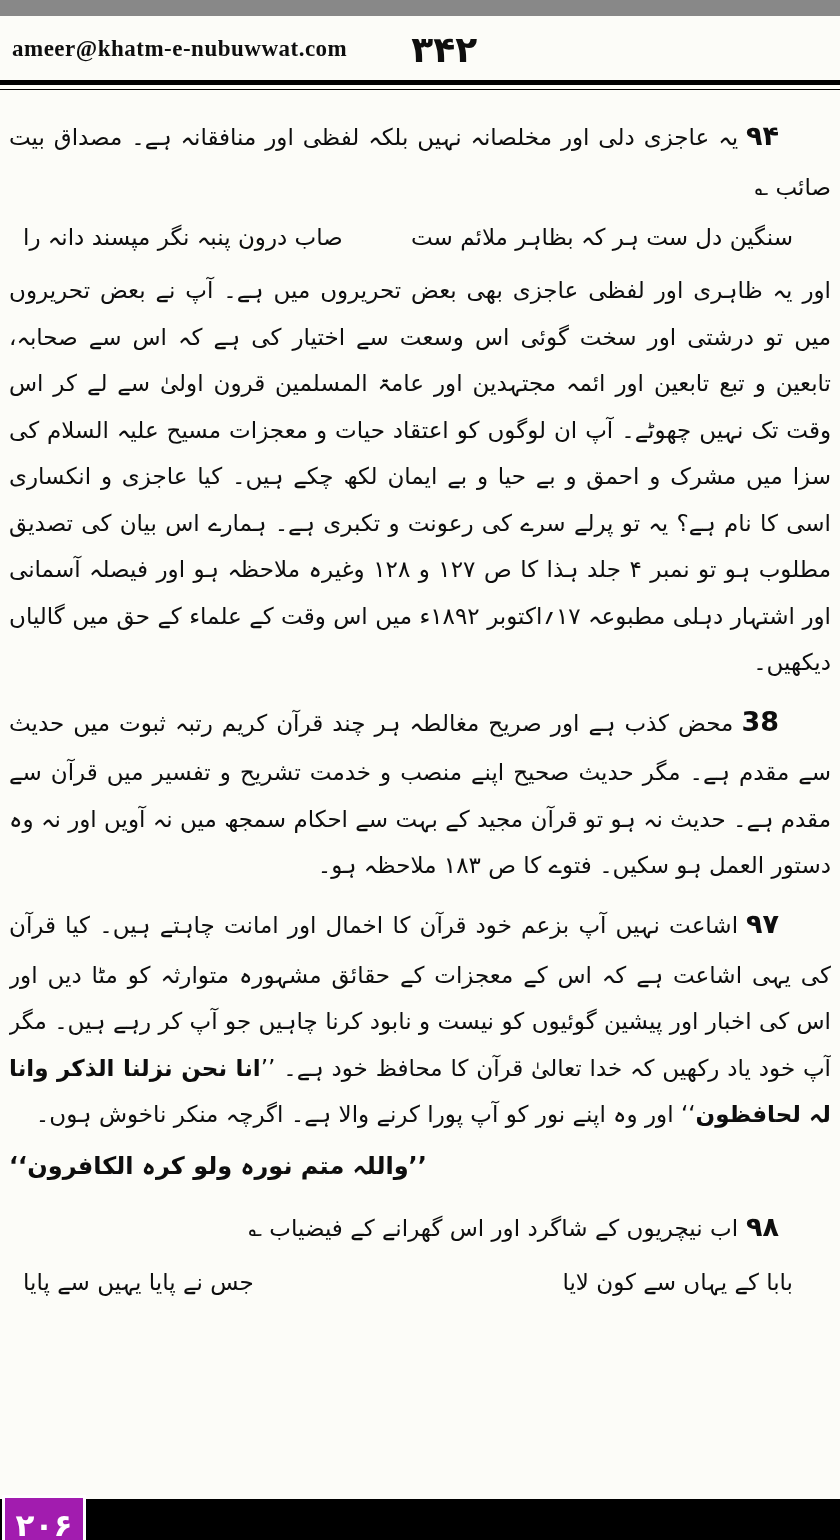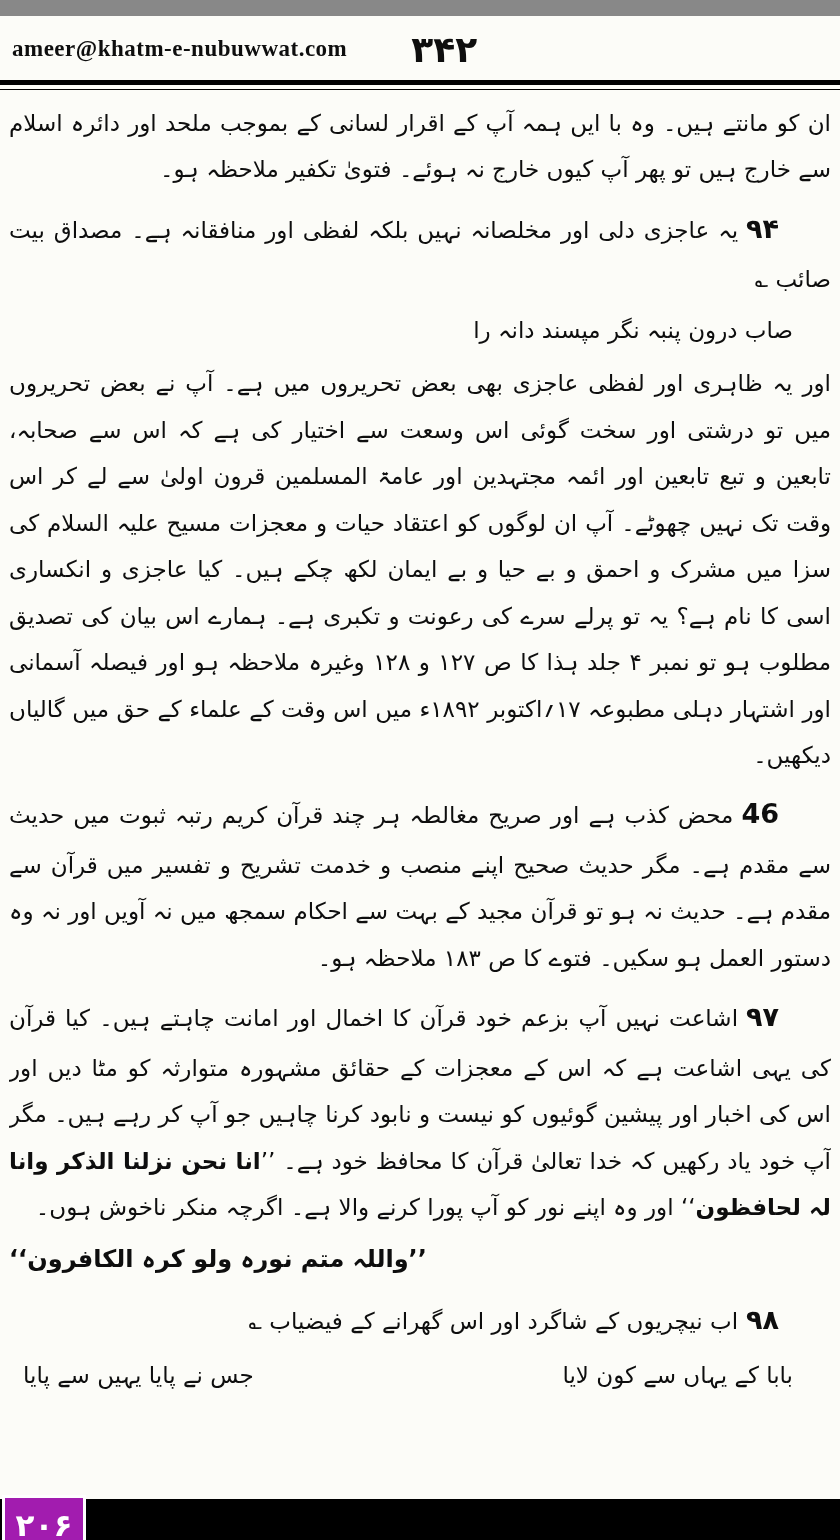--- a/index.html
+++ b/index.html
@@ -64,31 +64,31 @@
 
   <header class="topbar">
     <div class="email">ameer@khatm-e-nubuwwat.com</div>
     <div class="pagenum-top">۳۴۲</div>
   </header>
   <div class="rule-thick"></div>
   <div class="rule-thin"></div>
 
   <main class="bodytext">
 
-    <p class="para">ان کو مانتے ہیں۔ وہ با ایں ہمہ آپ کے اقرار لسانی کے بموجب ملحد اور دائرہ اسلام سے خارج ہیں تو پھر آپ کیوں خارج نہ ہوئے۔ فتویٰ تکفیر ملاحظہ ہو۔</p>
 
     <p class="para numbered"><span class="num">۹۴</span><span>یہ عاجزی دلی اور مخلصانہ نہیں بلکہ لفظی اور منافقانہ ہے۔ مصداق بیت صائب ؎</span></p>
 
     <div class="couplet">
+      <span>سنگین دل ست ہر کہ بظاہر ملائم ست</span>
       <span>صاب درون پنبہ نگر مپسند دانہ را</span>
     </div>
 
     <p class="para">اور یہ ظاہری اور لفظی عاجزی بھی بعض تحریروں میں ہے۔ آپ نے بعض تحریروں میں تو درشتی اور سخت گوئی اس وسعت سے اختیار کی ہے کہ اس سے صحابہ، تابعین و تبع تابعین اور ائمہ مجتہدین اور عامۃ المسلمین قرون اولیٰ سے لے کر اس وقت تک نہیں چھوٹے۔ آپ ان لوگوں کو اعتقاد حیات و معجزات مسیح علیہ السلام کی سزا میں مشرک و احمق و بے حیا و بے ایمان لکھ چکے ہیں۔ کیا عاجزی و انکساری اسی کا نام ہے؟ یہ تو پرلے سرے کی رعونت و تکبری ہے۔ ہمارے اس بیان کی تصدیق مطلوب ہو تو نمبر ۴ جلد ہذا کا ص ۱۲۷ و ۱۲۸ وغیرہ ملاحظہ ہو اور فیصلہ آسمانی اور اشتہار دہلی مطبوعہ ۱۷؍اکتوبر ۱۸۹۲ء میں اس وقت کے علماء کے حق میں گالیاں دیکھیں۔</p>
 
-    <p class="para numbered"><span class="num">46</span><span>محض کذب ہے اور صریح مغالطہ ہر چند قرآن کریم رتبہ ثبوت میں حدیث سے مقدم ہے۔ مگر حدیث صحیح اپنے منصب و خدمت تشریح و تفسیر میں قرآن سے مقدم ہے۔ حدیث نہ ہو تو قرآن مجید کے بہت سے احکام سمجھ میں نہ آویں اور نہ وہ دستور العمل ہو سکیں۔ فتوے کا ص ۱۸۳ ملاحظہ ہو۔</span></p>
+    <p class="para numbered"><span class="num">38</span><span>محض کذب ہے اور صریح مغالطہ ہر چند قرآن کریم رتبہ ثبوت میں حدیث سے مقدم ہے۔ مگر حدیث صحیح اپنے منصب و خدمت تشریح و تفسیر میں قرآن سے مقدم ہے۔ حدیث نہ ہو تو قرآن مجید کے بہت سے احکام سمجھ میں نہ آویں اور نہ وہ دستور العمل ہو سکیں۔ فتوے کا ص ۱۸۳ ملاحظہ ہو۔</span></p>
 
 
     <p class="para numbered"><span class="num">۹۷</span><span>اشاعت نہیں آپ بزعم خود قرآن کا اخمال اور امانت چاہتے ہیں۔ کیا قرآن کی یہی اشاعت ہے کہ اس کے معجزات کے حقائق مشہورہ متوارثہ کو مٹا دیں اور اس کی اخبار اور پیشین گوئیوں کو نیست و نابود کرنا چاہیں جو آپ کر رہے ہیں۔ مگر آپ خود یاد رکھیں کہ خدا تعالیٰ قرآن کا محافظ خود ہے۔ ’’</span><span class="arabic-bold">انا نحن نزلنا الذکر وانا لہ لحافظون</span><span>‘‘ اور وہ اپنے نور کو آپ پورا کرنے والا ہے۔ اگرچہ منکر ناخوش ہوں۔</span></p>
 
     <p class="arabic-line">’’واللہ متم نورہ ولو کرہ الکافرون‘‘</p>
 
     <p class="para numbered"><span class="num">۹۸</span><span>اب نیچریوں کے شاگرد اور اس گھرانے کے فیضیاب ؎</span></p>
 
     <div class="couplet">
       <span>بابا کے یہاں سے کون لایا</span>

